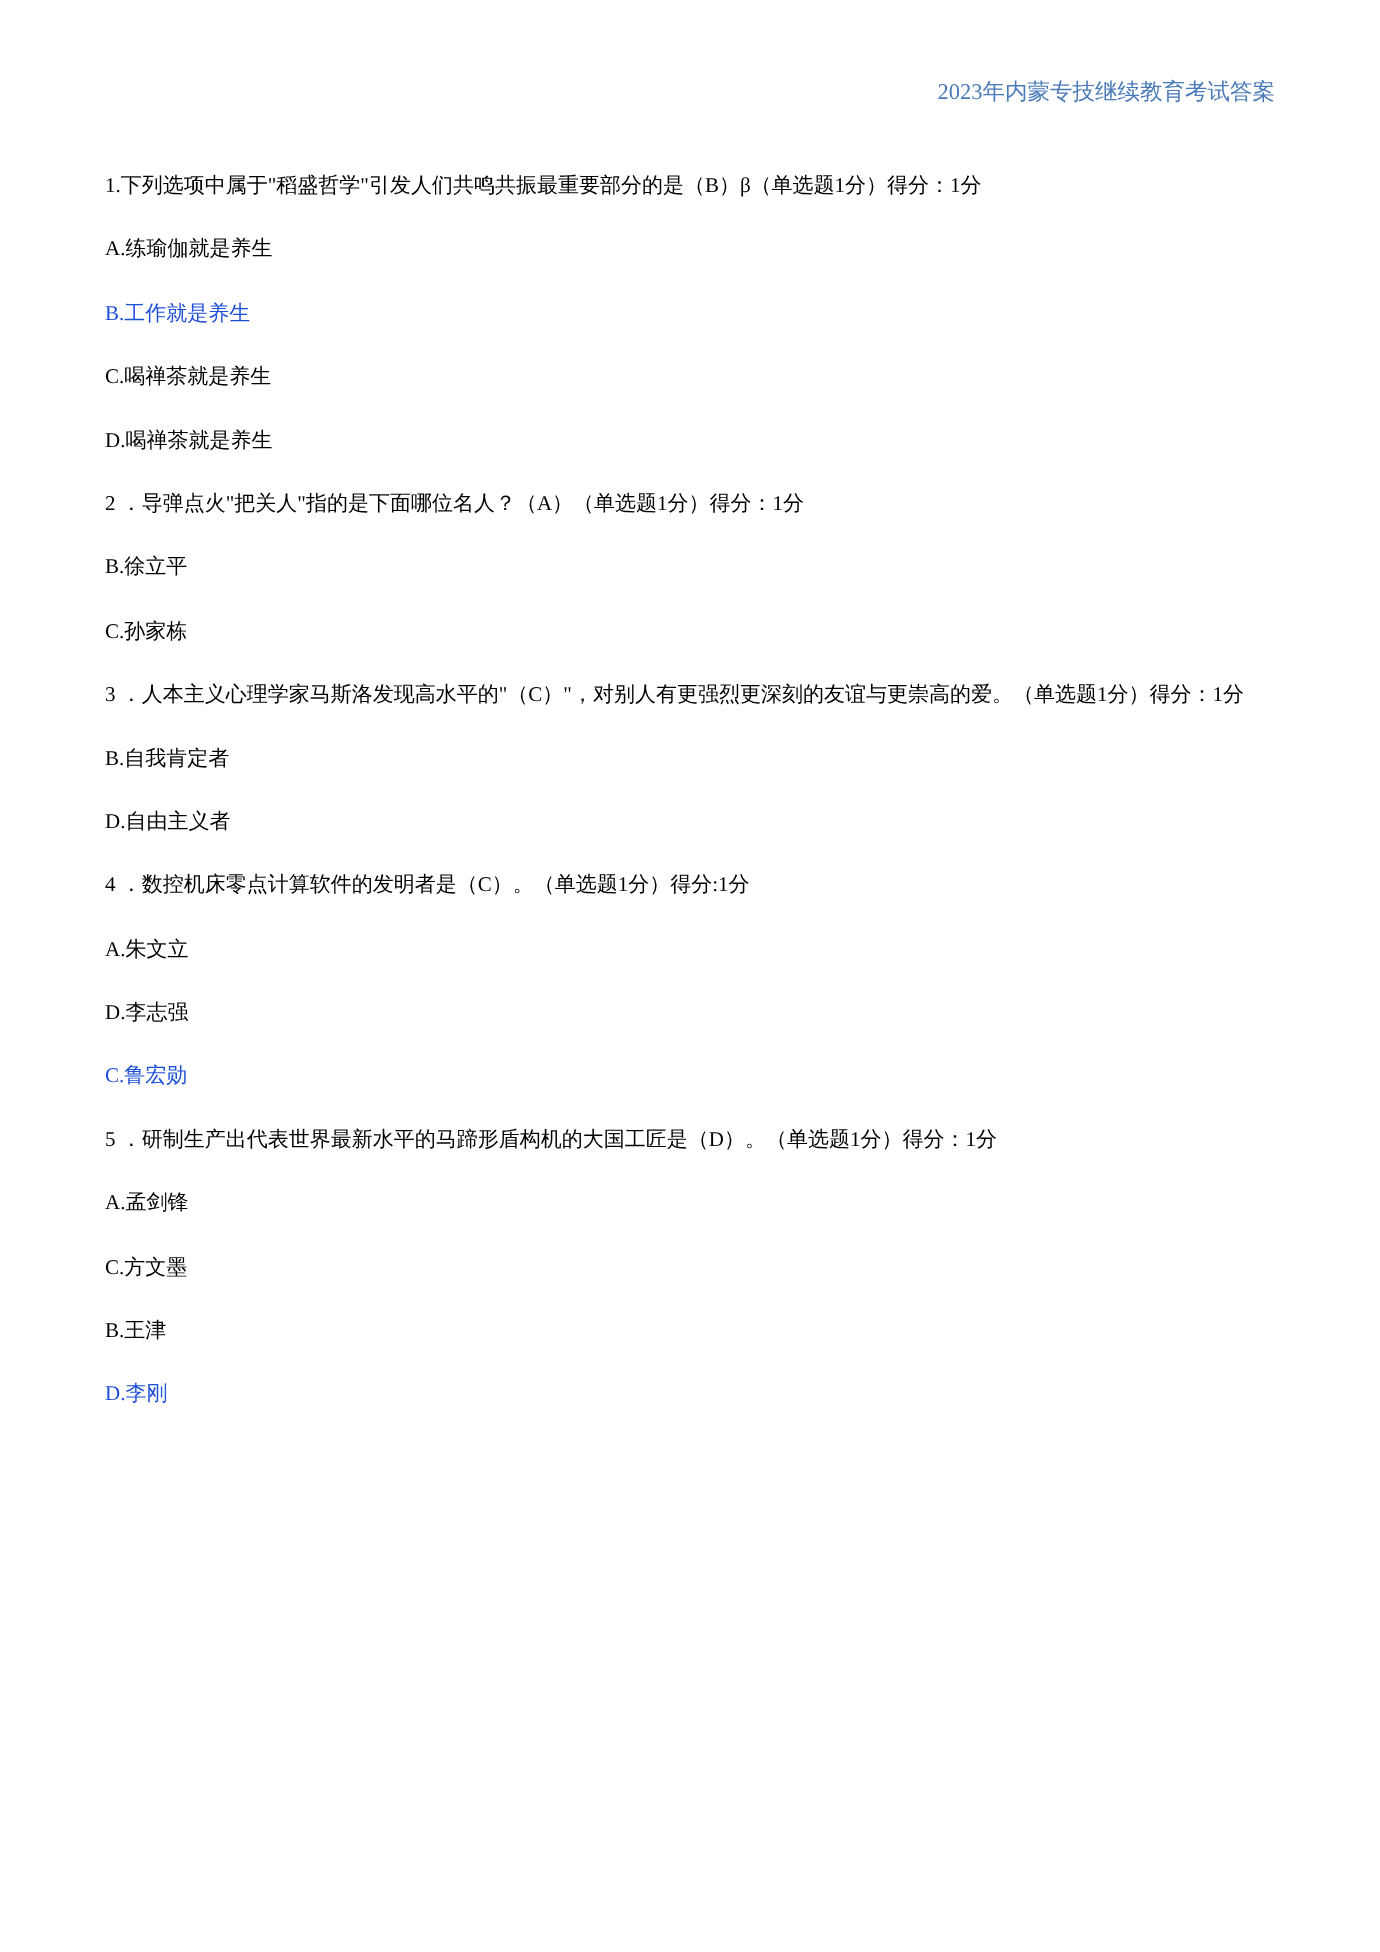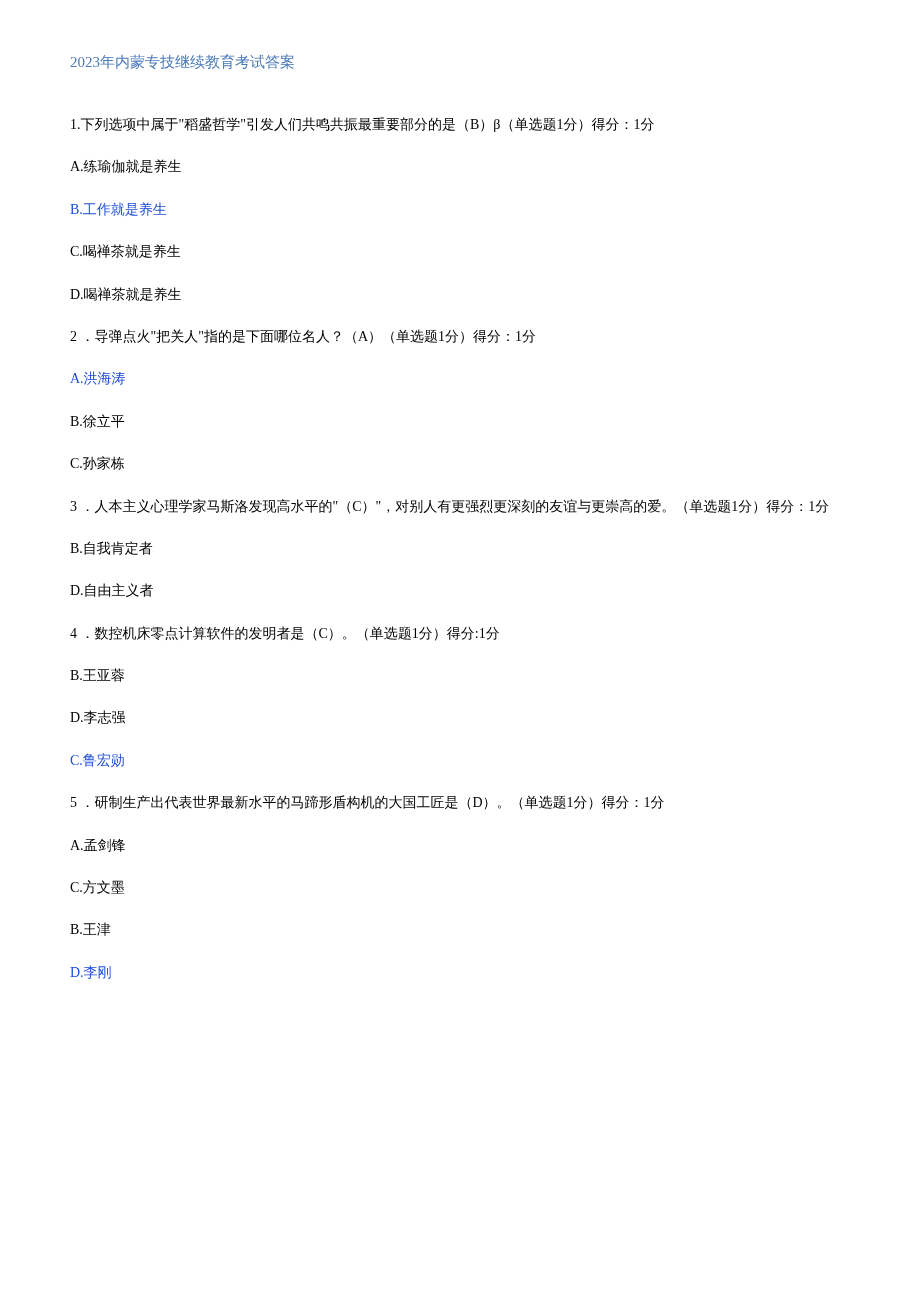--- a/index.html
+++ b/index.html
@@ -7,21 +7,21 @@
       padding: 50px 70px;
       font-family: "SimSun", "宋体", serif;
       font-size: 14px;
       line-height: 1.6;
       color: #000;
       background: #fff;
       width: 920px;
       box-sizing: border-box;
     }
     .title {
-      text-align: left;
+      text-align: right;
       color: #4a7ab8;
       font-size: 15px;
       margin-bottom: 40px;
     }
     .question {
       margin-bottom: 20px;
     }
     .option {
       margin-bottom: 20px;
     }
@@ -37,34 +37,33 @@
 <div>
   <div class="question">1.下列选项中属于"稻盛哲学"引发人们共鸣共振最重要部分的是（B）β（单选题1分）得分：1分</div>
   <div class="option">A.练瑜伽就是养生</div>
   <div class="option highlight">B.工作就是养生</div>
   <div class="option">C.喝禅茶就是养生</div>
   <div class="option">D.喝禅茶就是养生</div>
 </div>
 
 <div>
   <div class="question">2 ．导弹点火"把关人"指的是下面哪位名人？（A）（单选题1分）得分：1分</div>
-  <div class="option highlight">A.洪海涛</div>
   <div class="option">B.徐立平</div>
   <div class="option">C.孙家栋</div>
 </div>
 
 <div>
   <div class="question">3 ．人本主义心理学家马斯洛发现高水平的"（C）"，对别人有更强烈更深刻的友谊与更崇高的爱。（单选题1分）得分：1分</div>
   <div class="option">B.自我肯定者</div>
   <div class="option">D.自由主义者</div>
 </div>
 
 <div>
   <div class="question">4 ．数控机床零点计算软件的发明者是（C）。（单选题1分）得分:1分</div>
-  <div class="option">B.王亚蓉</div>
+  <div class="option">A.朱文立</div>
   <div class="option">D.李志强</div>
   <div class="option highlight">C.鲁宏勋</div>
 </div>
 
 <div>
   <div class="question">5 ．研制生产出代表世界最新水平的马蹄形盾构机的大国工匠是（D）。（单选题1分）得分：1分</div>
   <div class="option">A.孟剑锋</div>
   <div class="option">C.方文墨</div>
   <div class="option">B.王津</div>
   <div class="option highlight">D.李刚</div>

